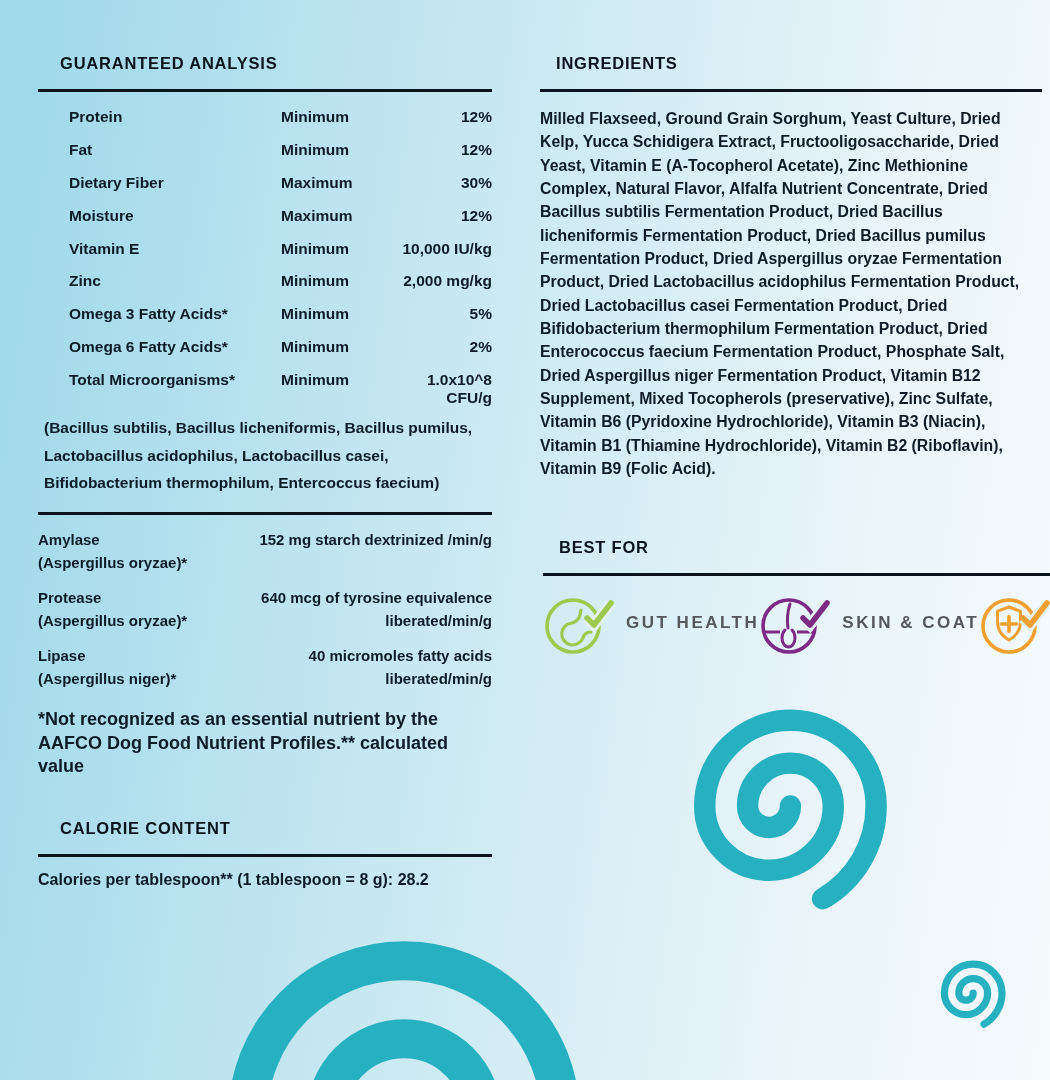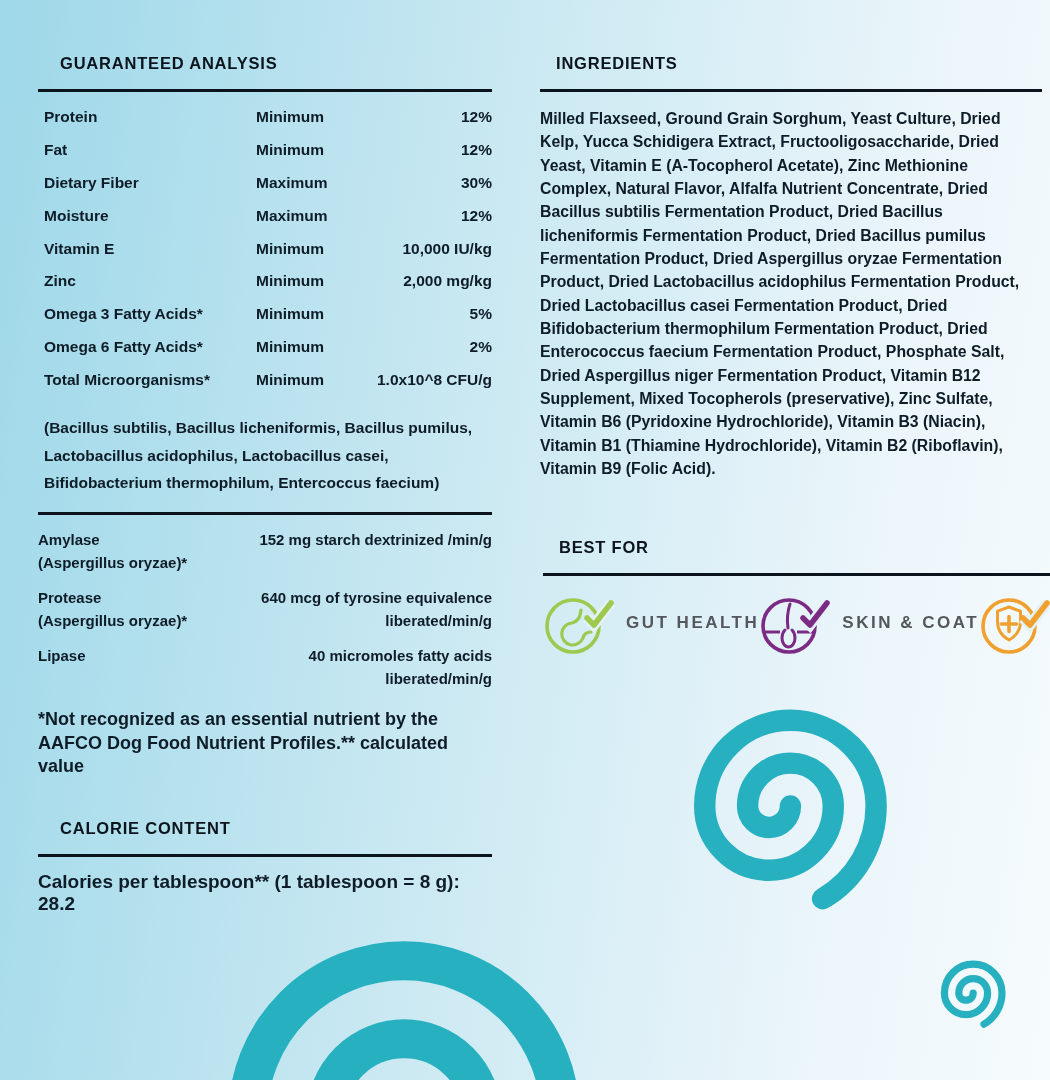--- a/index.html
+++ b/index.html
@@ -18,41 +18,41 @@
   .sec-title {
     font-size:16.5px; font-weight:800; letter-spacing:0.8px;
     color:#0b141d; padding-left:6px; margin:16px;
   }
   .rule { border-top:3px solid #0b141d; margin-top:9px; }
 
   
   .ga-table { margin-top:16px; }
   .ga-row {
     display:grid; grid-template-columns:218px 112px 1fr;
-    height:32.9px; font-size:15.5px; font-weight:700;
+    height:32.9px; font-size:15.5px; font-weight:700;margin-left:25px;
   }
   .ga-row .name { padding-left:6px; }
   .ga-row .value { text-align:right; }
 
   .ga-note {
     margin-top:10px; font-size:15.5px; font-weight:700;
     line-height:27.5px; padding-left:6px;
   }
 
   
   .enzyme-title { margin-top:28px; padding-left:0; font-size:16px; letter-spacing:0.4px; }
   .enz-table { margin-top:13px; }
   .enz-row { display:grid; grid-template-columns:1fr 250px; margin-bottom:12px;
              font-size:15px; font-weight:700; line-height:23px; }
   .enz-row .val { text-align:right; }
   .footnote { font-size:18px; font-weight:700; line-height:23.5px; }
 
   
   .cal-block { margin-top:40px; }
-  .cal-line { margin-top:14px; font-size:19px; font-weight:700; }
+  .cal-line { margin-top:14px; font-size:16px; font-weight:700; }
 
   
   .ing-text { margin-top:15px; font-size:15.8px; font-weight:700; line-height:23.35px; }
 
   
   .bestfor { position:absolute; top:484px; left:3px; width:510px; }
   .bf-items { display:flex; justify-content:space-between; align-items:center; margin-top:14px; }
   .bf-item { display:flex; align-items:center; }
   .bf-icon { display:block; }
   .bf-label { font-size:17px; font-weight:700; letter-spacing:2.5px; color:#54575b; margin-left:9px; white-space:nowrap; }
@@ -143,20 +143,21 @@
       <div class="enz-row">
         <div>
           <div>Protease</div>
           <div>(Aspergillus oryzae)*</div>
         </div>
         <div class="val">640 mcg of tyrosine equivalence liberated/min/g</div>
       </div>
       <div class="enz-row">
         <div>
           <div>Lipase</div>
+          <div>(Aspergillus niger)*</div>
         </div>
         <div class="val">40 micromoles fatty acids liberated/min/g</div>
       </div>
     </div>
 
     <p class="footnote">*Not recognized as an essential nutrient by the AAFCO Dog Food Nutrient Profiles.** calculated value</p>
 
     <div class="cal-block">
       <h2 class="sec-title">CALORIE CONTENT</h2>
       <div class="rule"></div>

